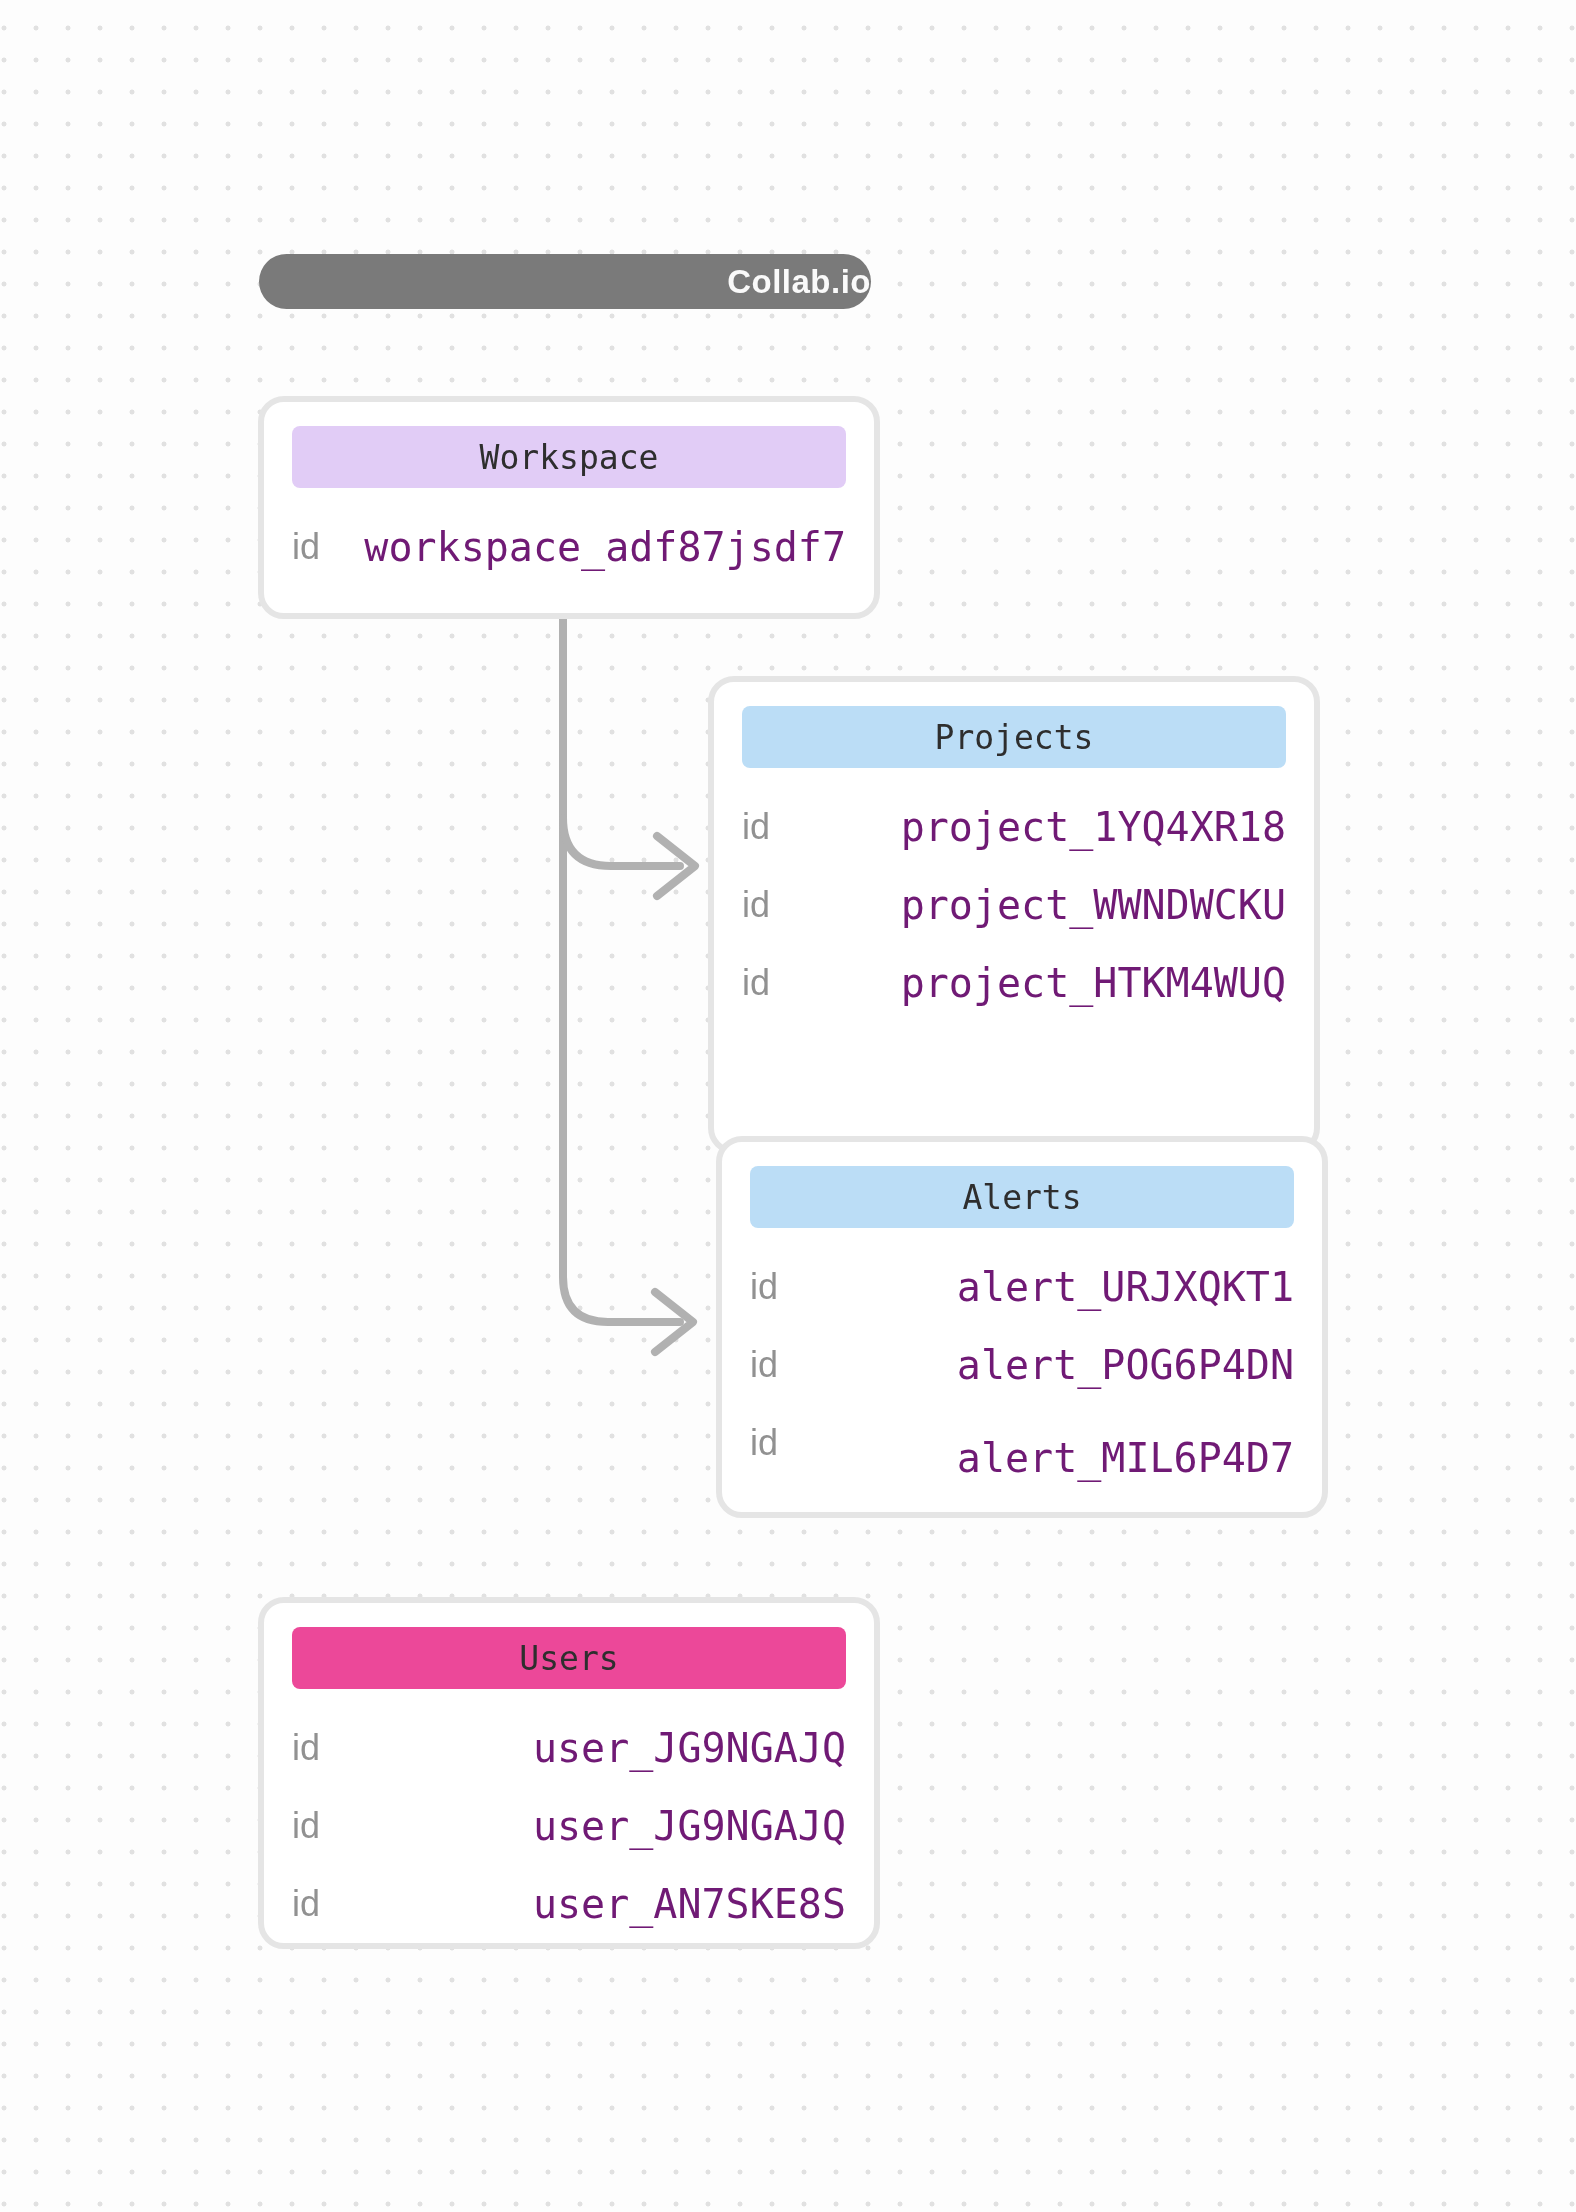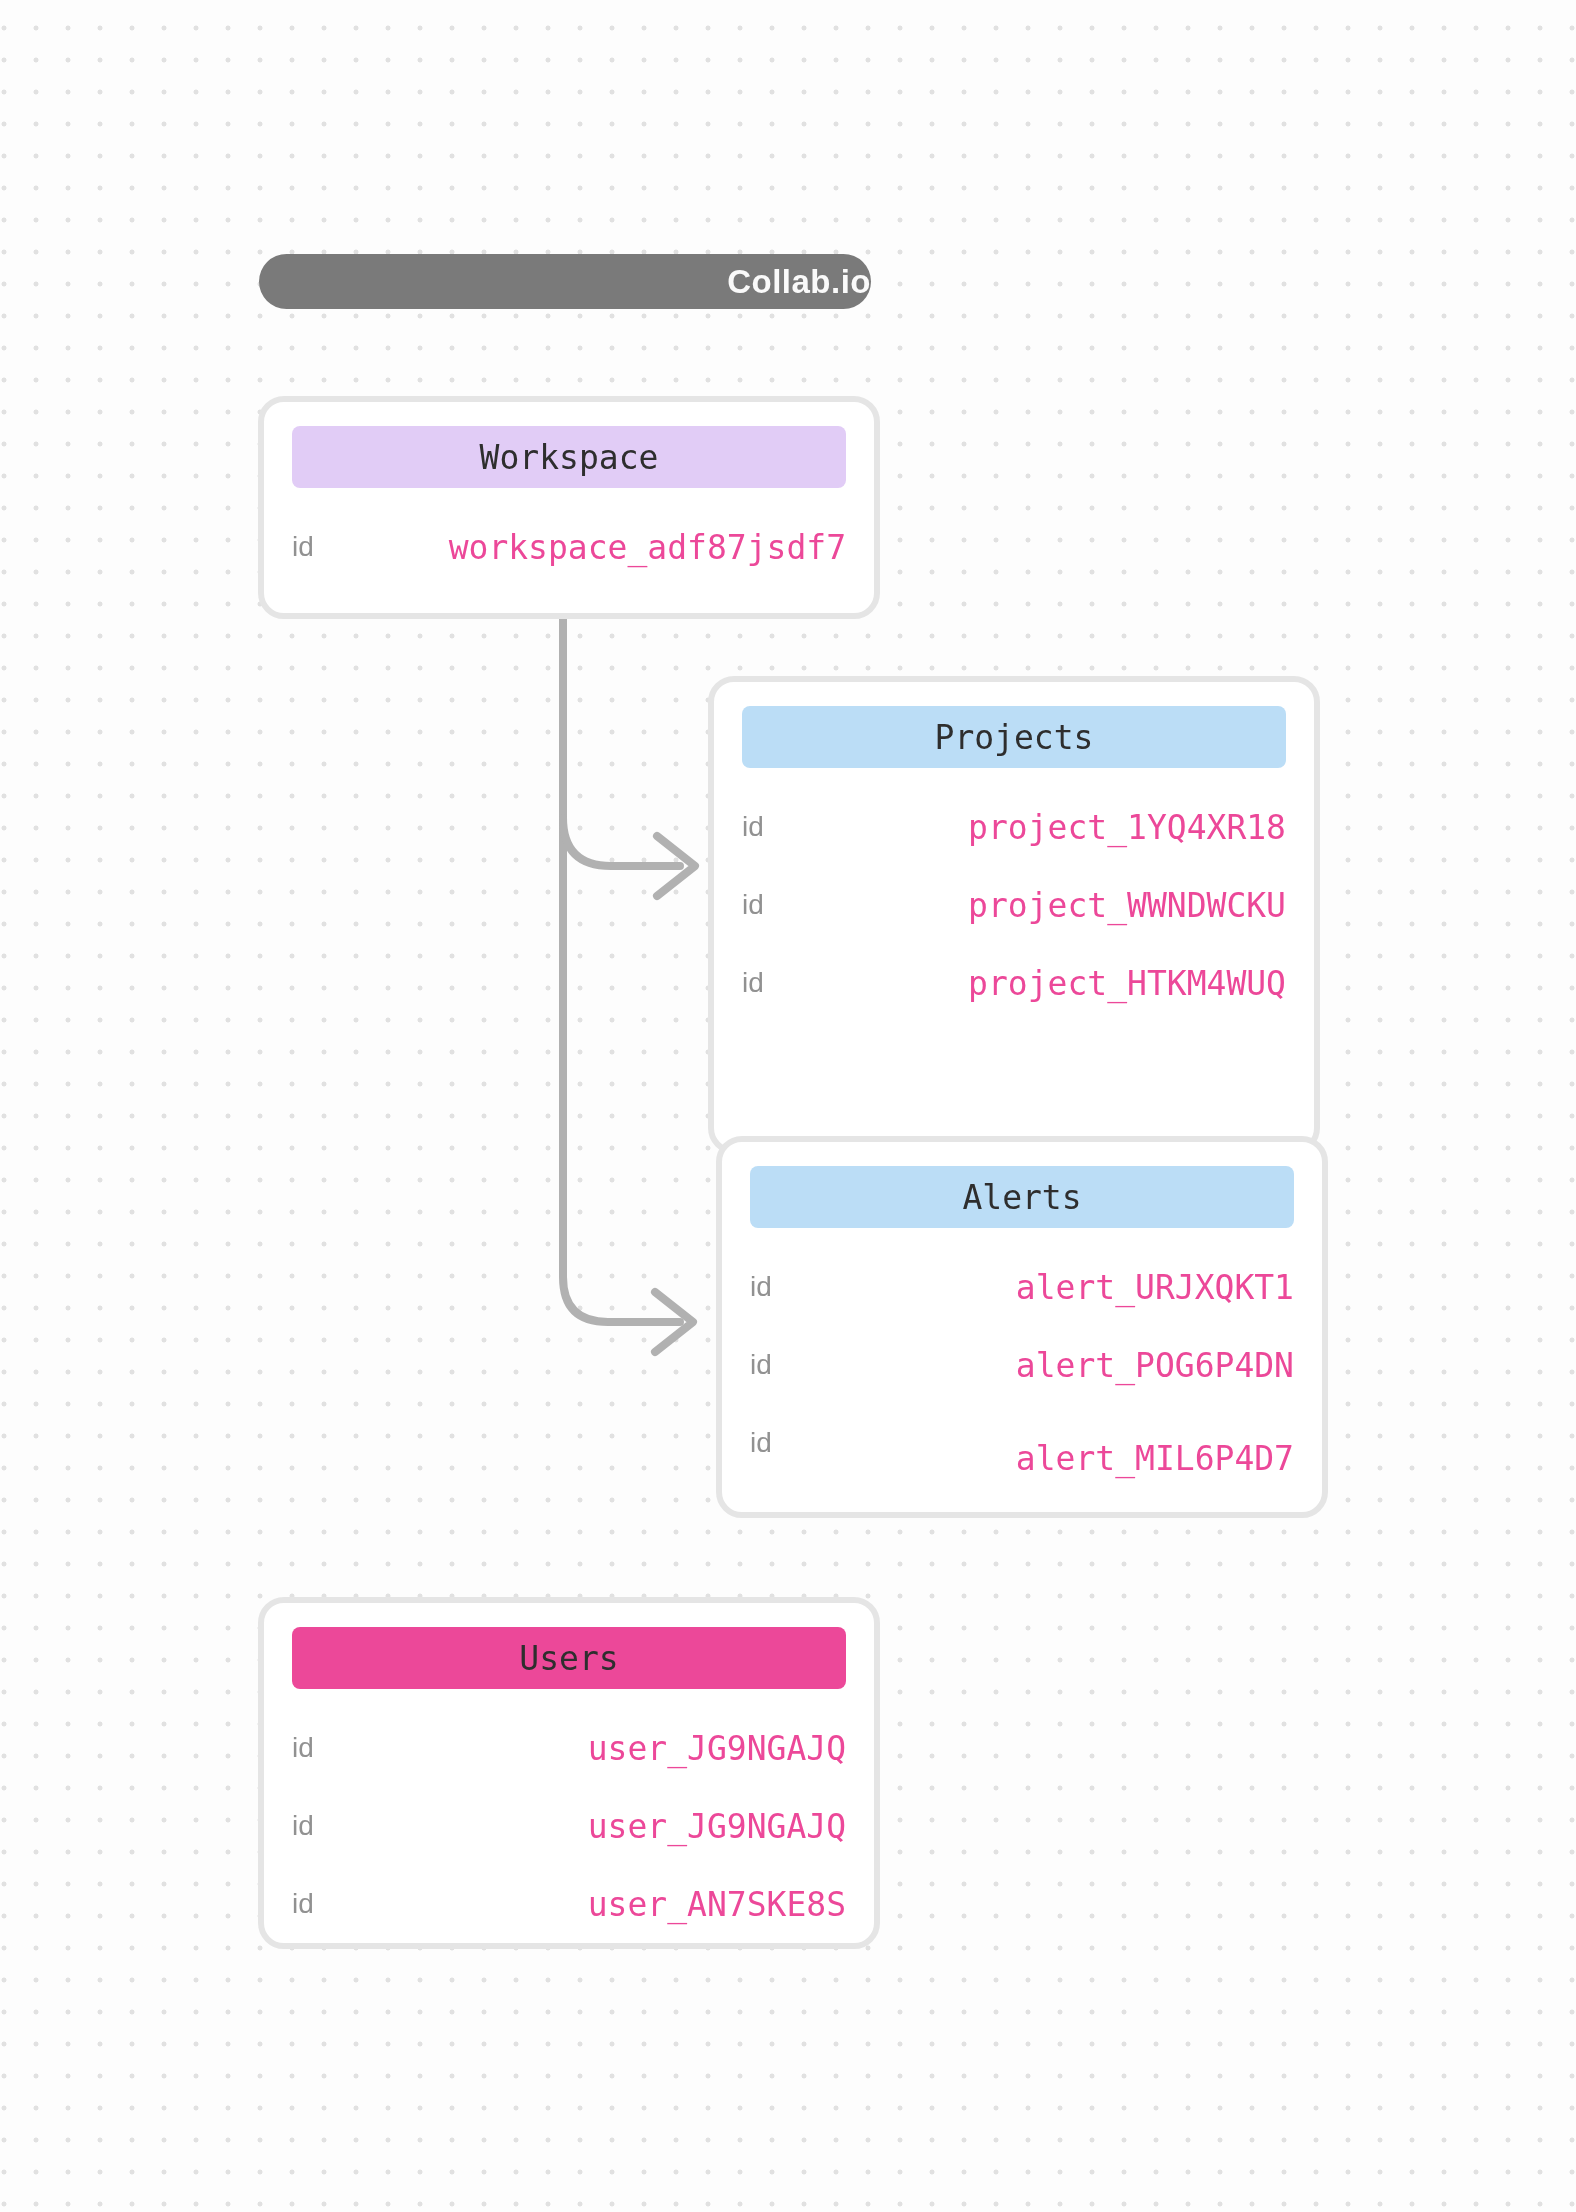--- a/index.html
+++ b/index.html
@@ -53,28 +53,28 @@
     font-weight: 500;
     color: #2e2e2e;
   }
   .row {
     height: 78px;
     display: flex;
     align-items: center;
     justify-content: space-between;
   }
   .row .k {
-    font-size: 28px;
+    font-size: 36px;
     color: #919191;
   }
   .row .v {
     font-family: "DejaVu Sans Mono", monospace;
-    font-size: 33px;
+    font-size: 40px;
     font-weight: 500;
-    color: #ec4899;
+    color: #701a75;
     white-space: nowrap;
   }
   
   .card-alerts .row:last-child .v { transform: translateY(15px); }
 </style>
 </head>
 <body>
 
 <div class="stage">
 

